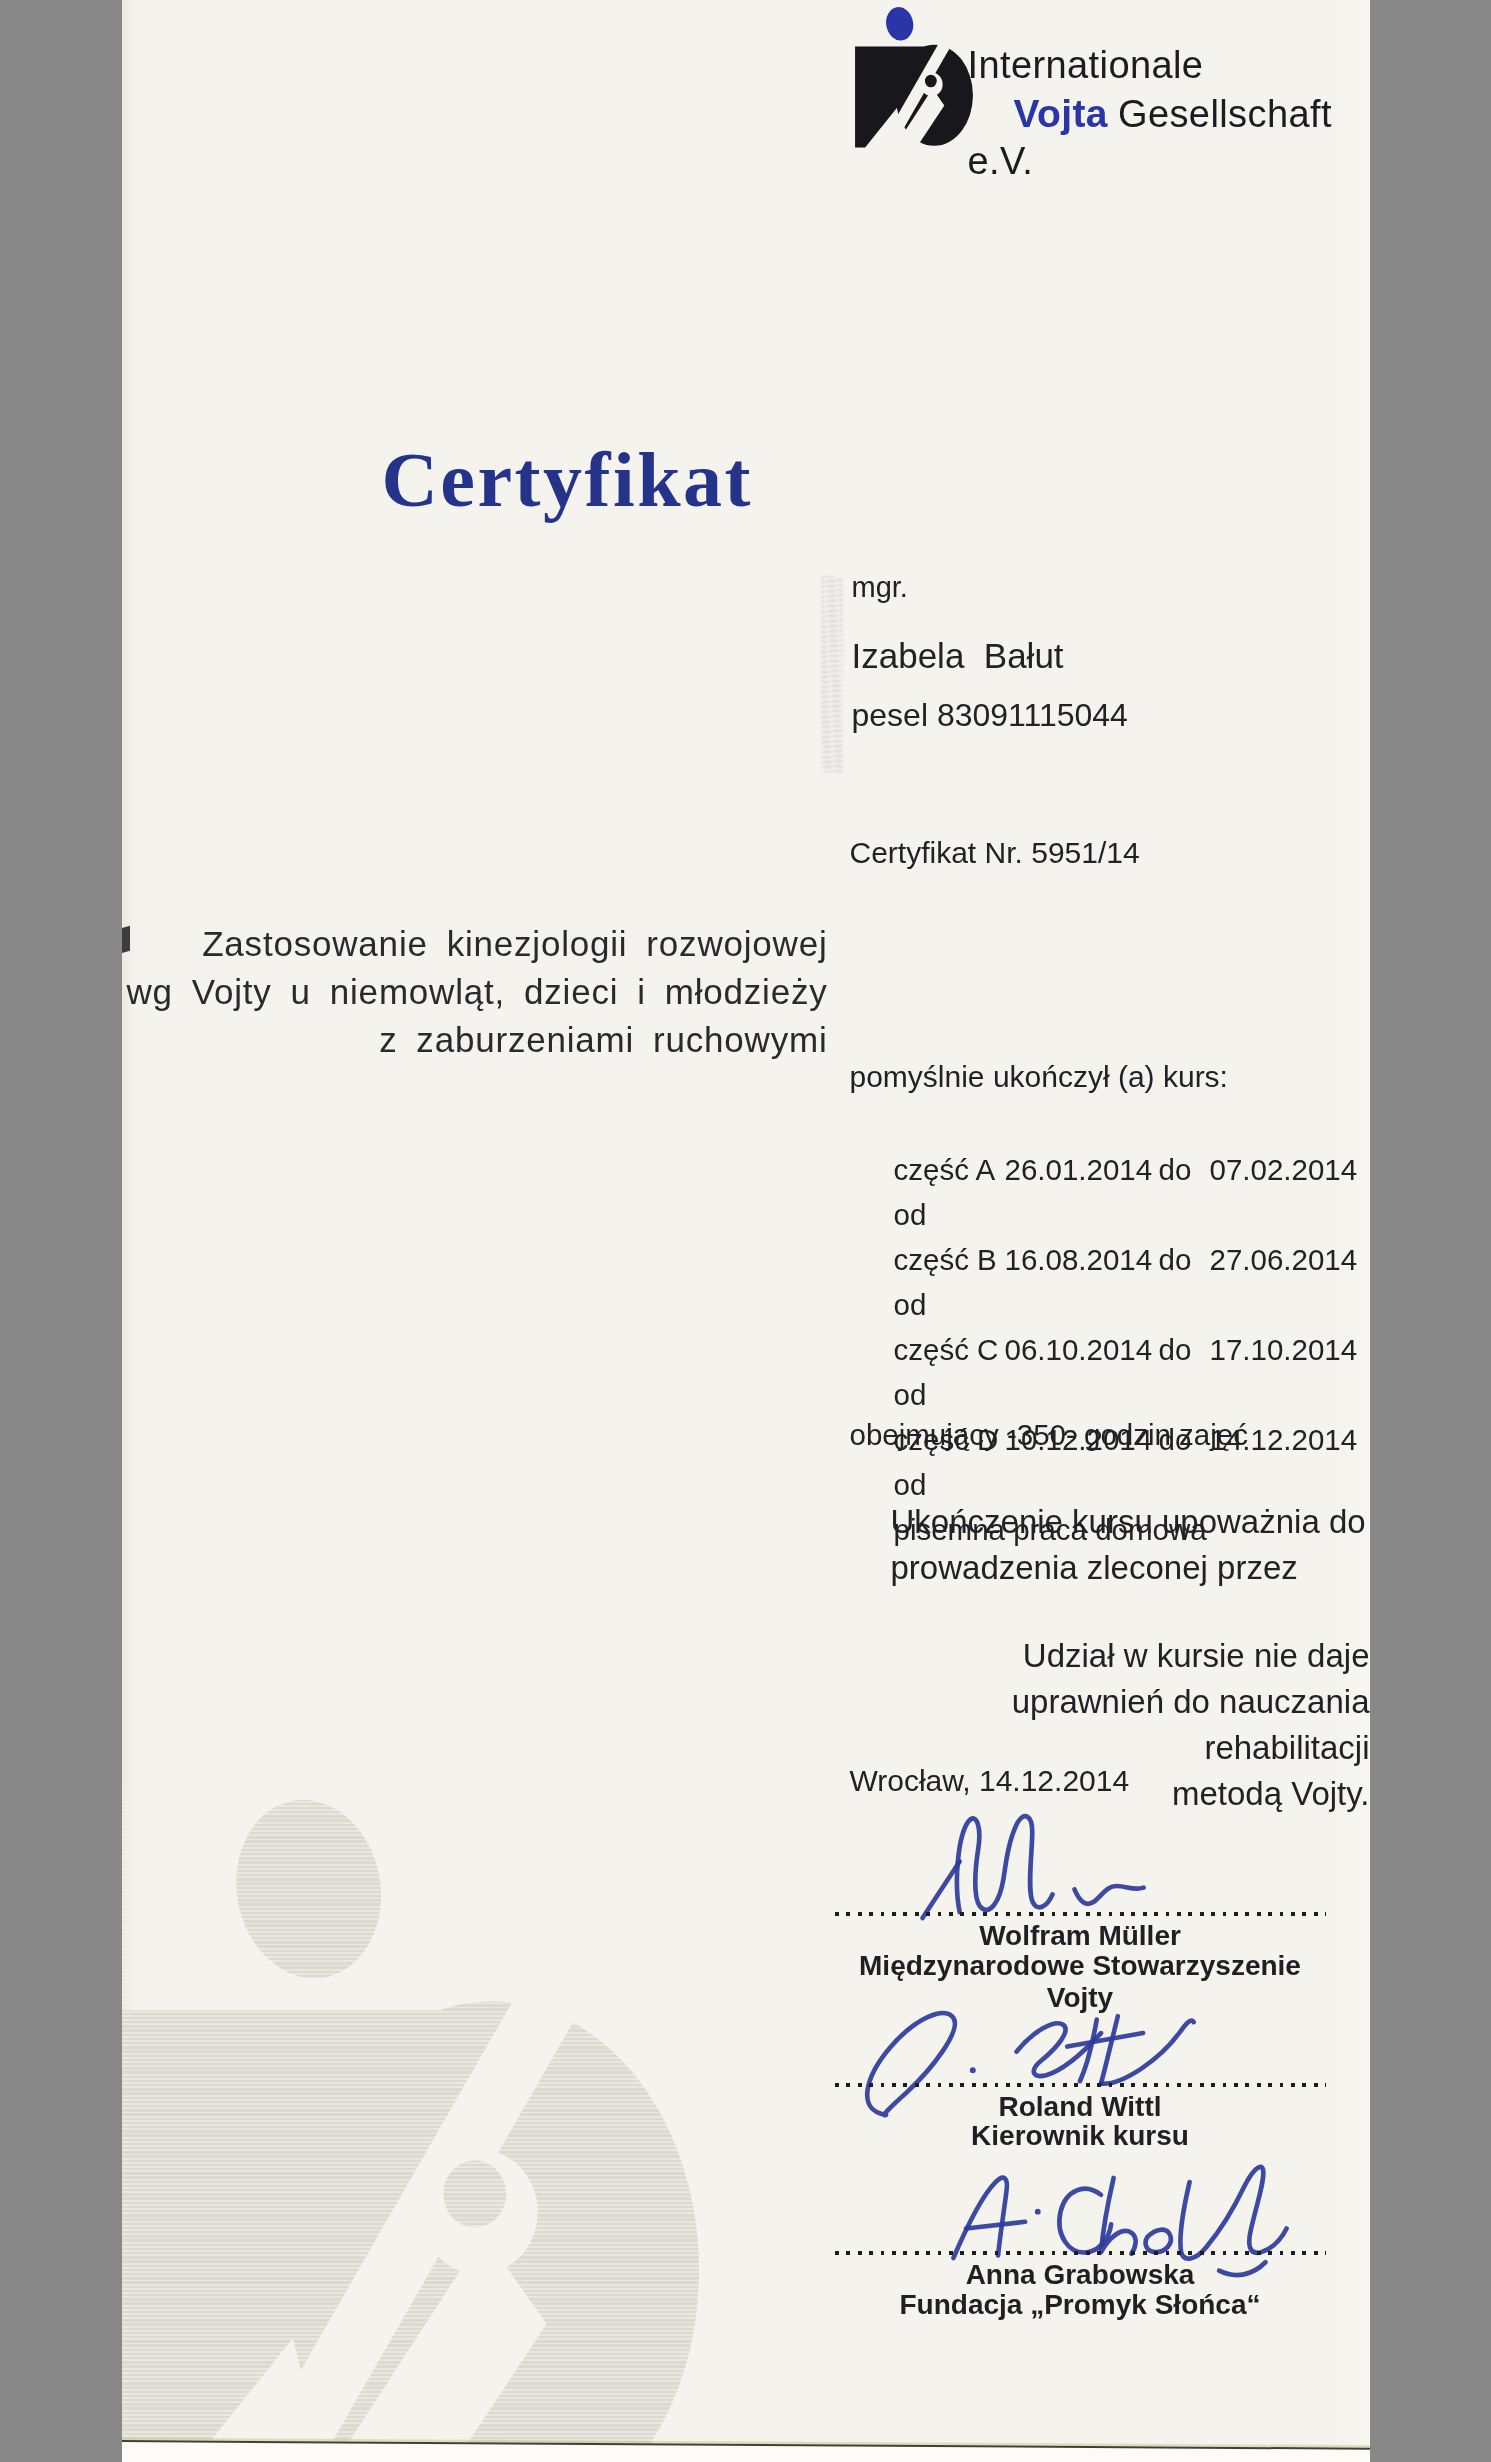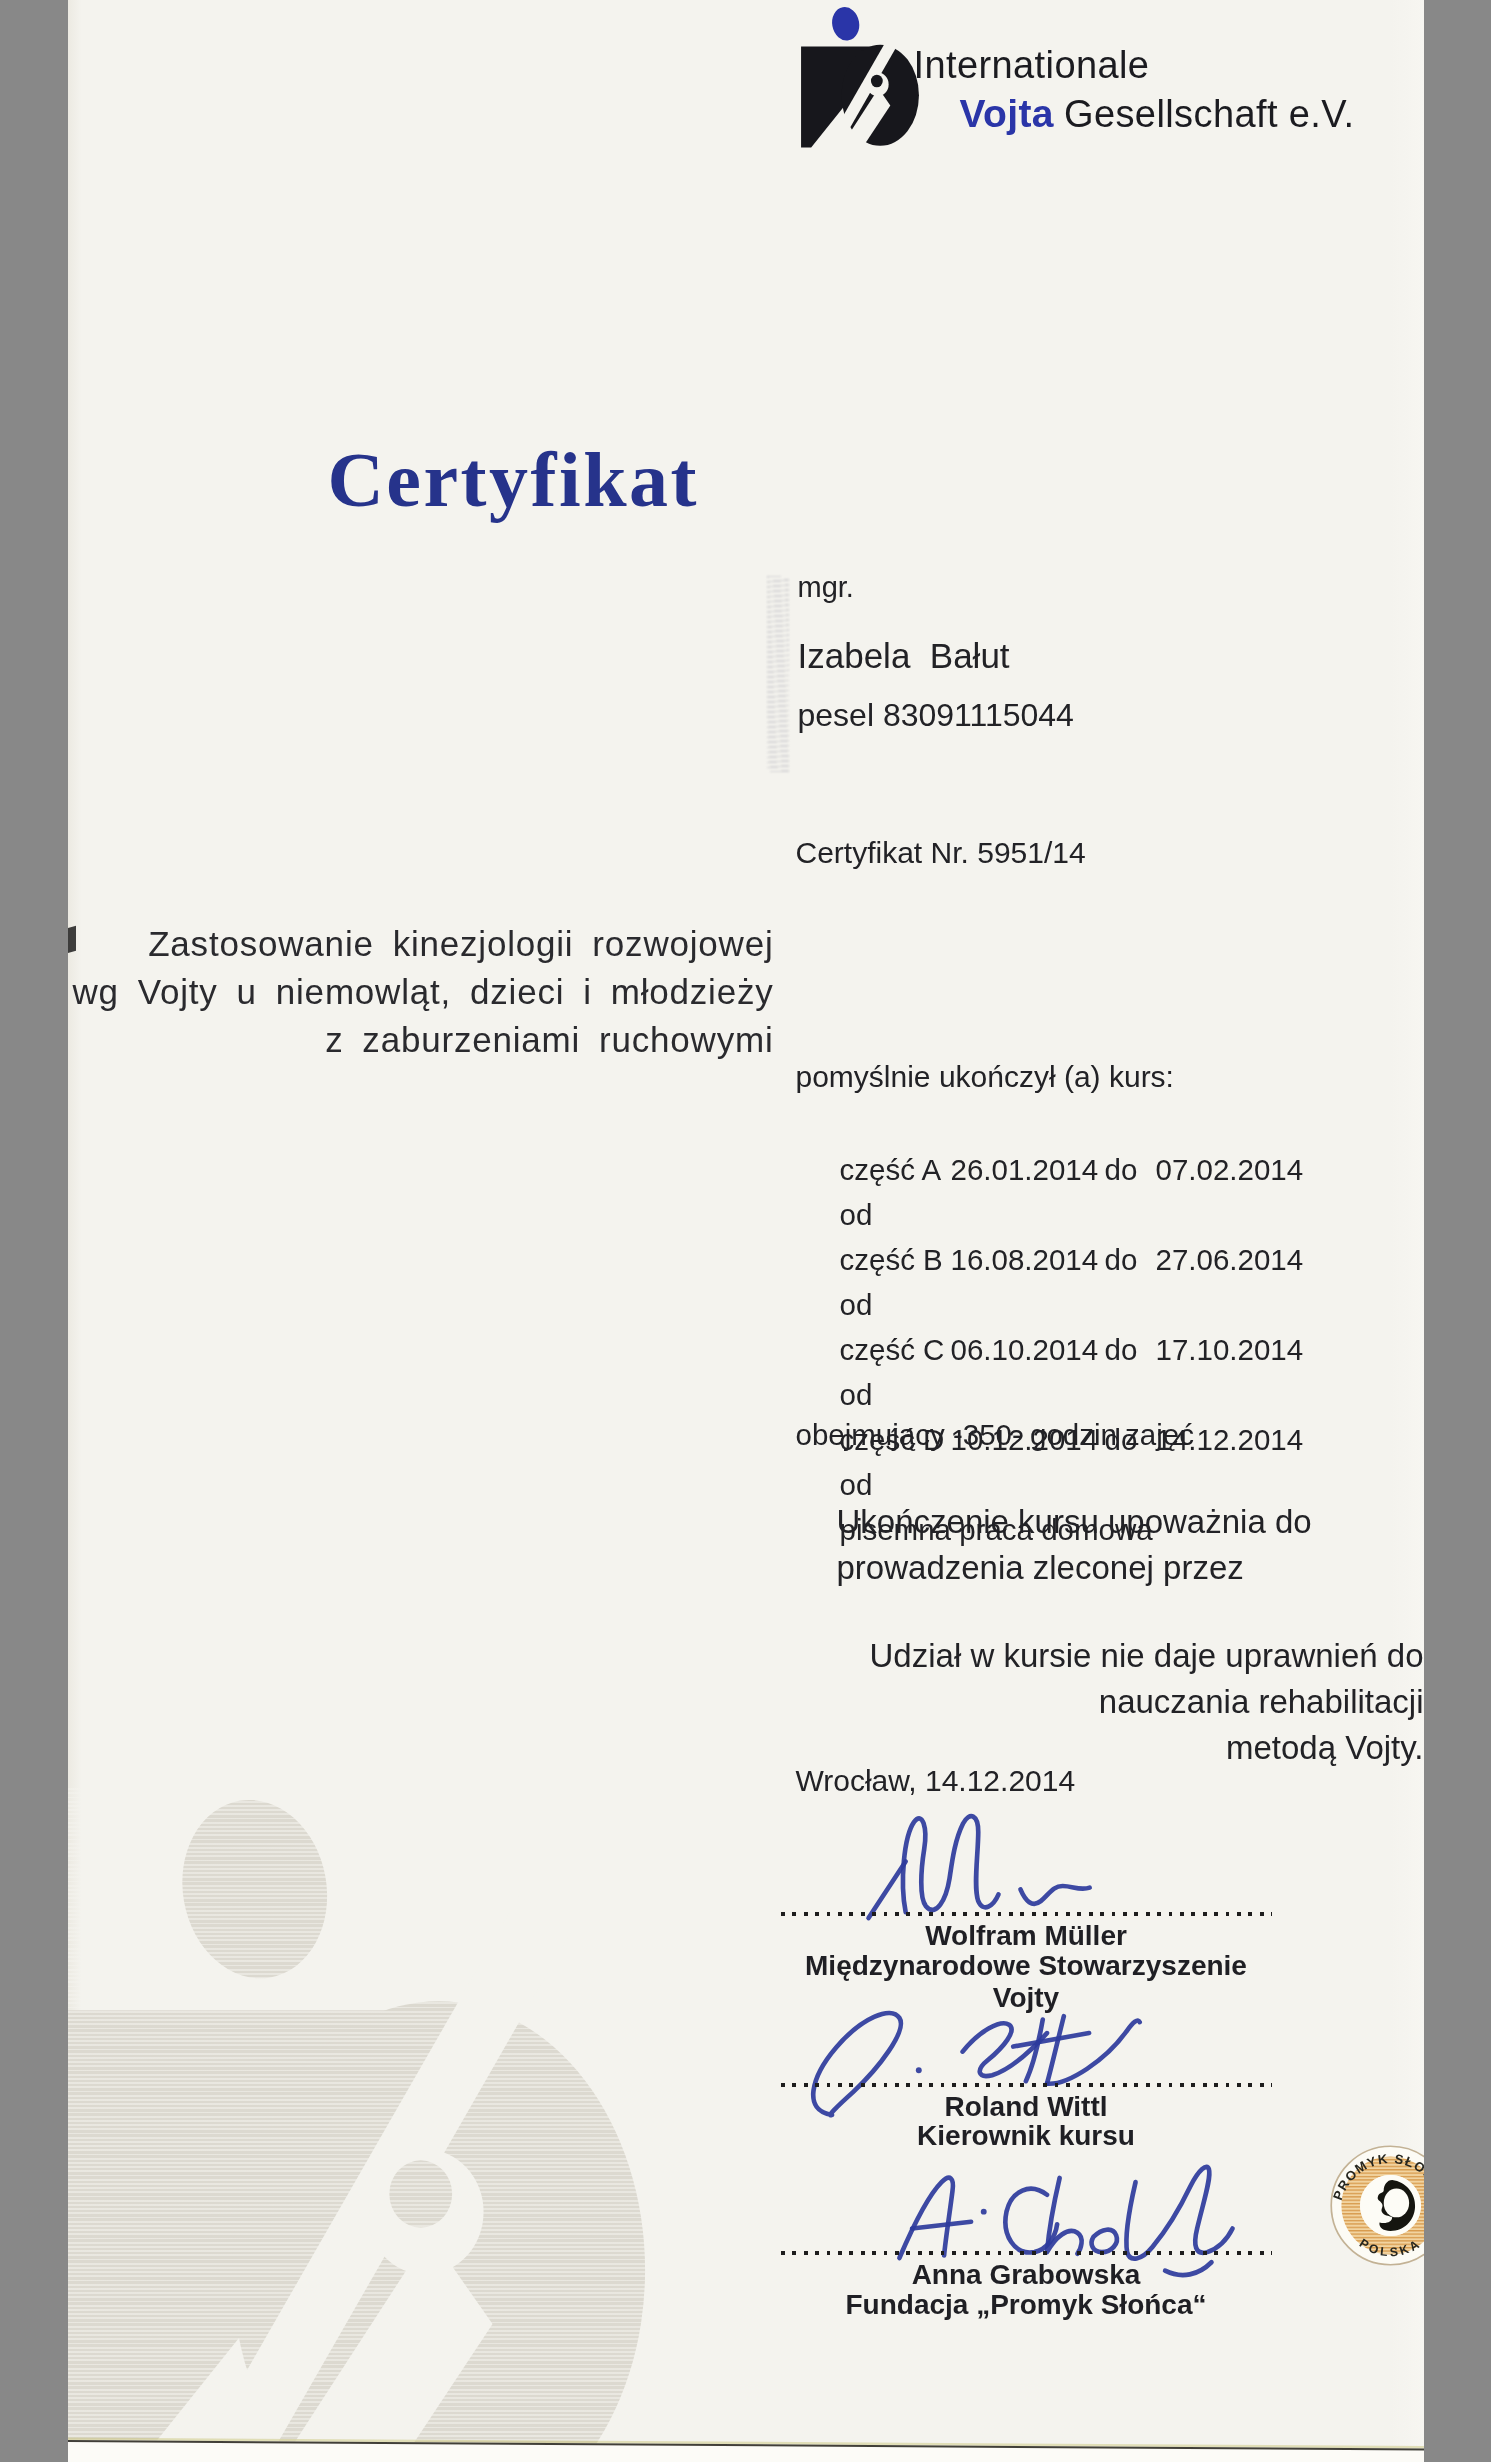--- a/index.html
+++ b/index.html
@@ -1,18 +1,18 @@
 <!DOCTYPE html>
 <html style="font-size:13.5px"><head>
 <meta charset="utf-8">
 <style>
   html,body{margin:0;padding:0;background:#888;}
   .page{
     position:relative;
-    width:1356px;height:2462px;
+    width:1248px;height:2462px;
     margin:0 auto;
     overflow:hidden;
     background:
       linear-gradient(90deg, #eceae2 0px, rgba(244,243,238,0) 13.5px),
       linear-gradient(270deg, #f7f6f1 0px, rgba(244,243,238,0) 34px),
       #f4f3ee;
     font-family:"Liberation Sans", sans-serif;
     color:#222226;
   }
   .abs{position:absolute;}

